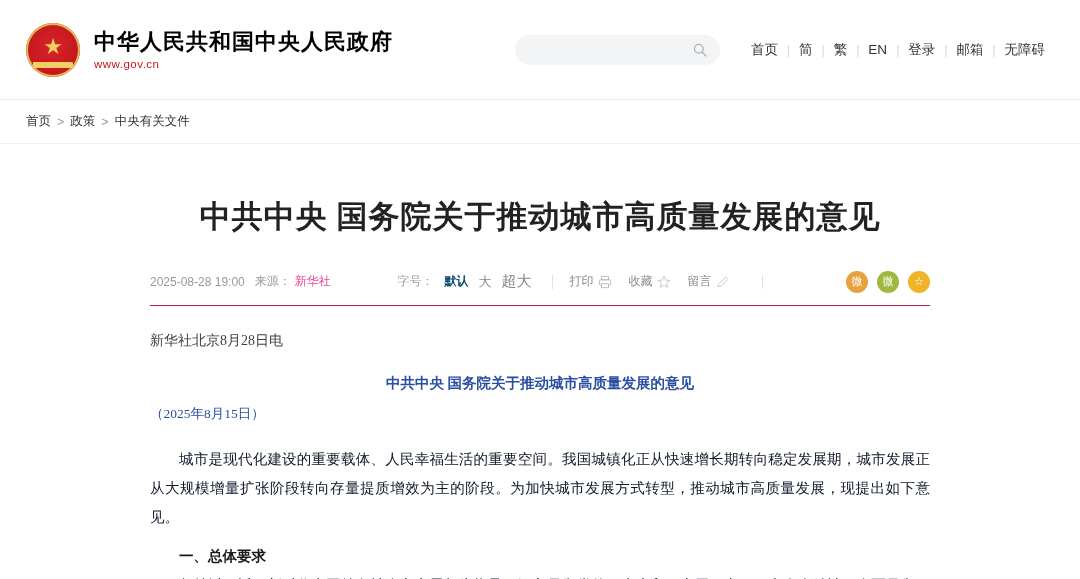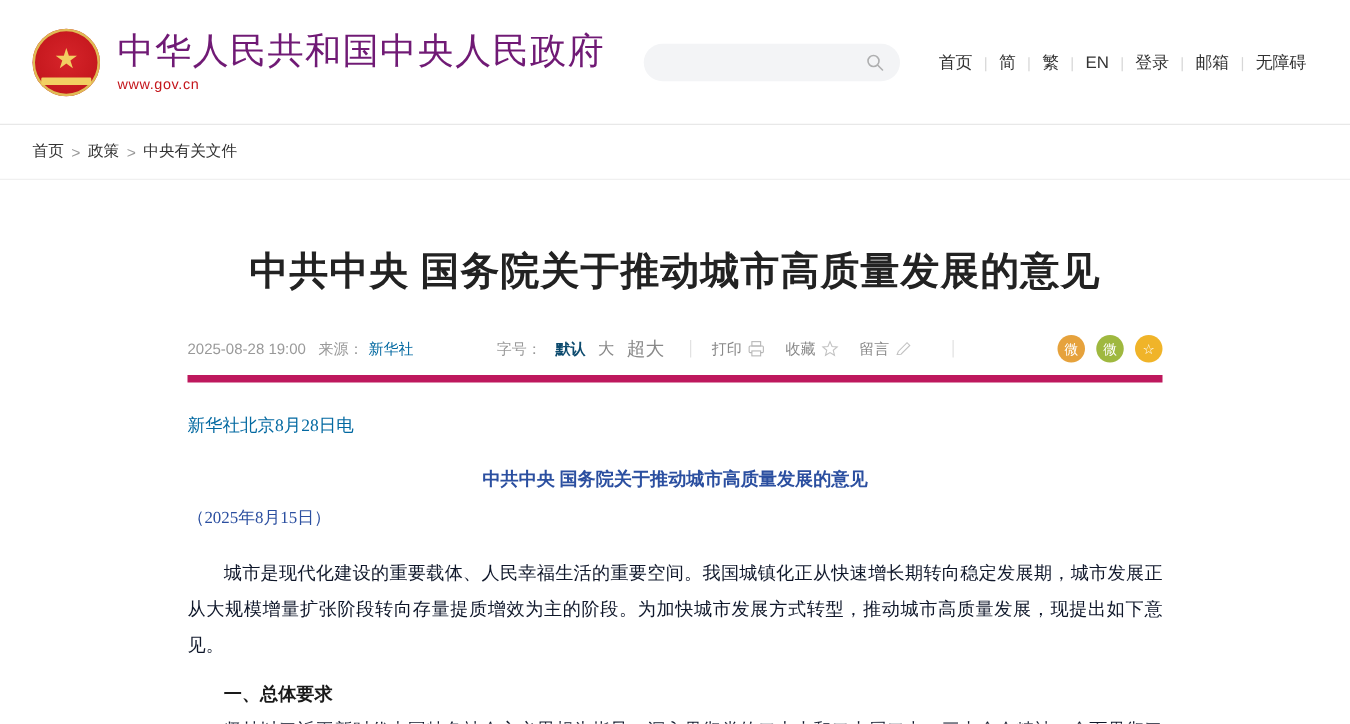--- a/index.html
+++ b/index.html
@@ -50,23 +50,23 @@
     position: absolute;
     left: 13%;
     right: 13%;
     bottom: 9px;
     height: 6px;
     background: #f2cf62;
     border-radius: 1px;
   }
   .logo-text-wrap { display: flex; flex-direction: column; justify-content: center; }
   .gov-title {
-    color: #701a75;
-    font-size: 29px;
-    font-weight: normal;
+    color: #000000;
+    font-size: 22px;
+    font-weight: bold;
     letter-spacing: 1px;
     line-height: 1.15;
     font-family: "Liberation Serif", serif;
   }
   .gov-url {
     color: #c4161c;
     font-size: 11.5px;
     letter-spacing: 0.5px;
     margin-top: 4px;
   }
@@ -141,27 +141,27 @@
     color: #222;
     letter-spacing: 1px;
     margin-top: 52px;
     margin-bottom: 34px;
   }
   .meta-bar {
     display: flex;
     align-items: center;
     font-size: 12px;
     color: #888;
-    border-bottom: 6px solid #be185d;
+    border-bottom: 1px solid #be185d;
     padding-bottom: 14px;
     height: 34px;
     justify-content: flex-end;
   }
   .meta-left { color: #999; }
-  .meta-source-name { color: #0369a1; margin-left: 4px; }
+  .meta-source-name { color: #ec4899; margin-left: 4px; }
   .meta-center {
     margin-left: auto;
     display: flex;
     align-items: center;
     gap: 0;
   }
   .fs-label { color: #999; margin-right: 6px; }
   .fs-opt { color: #888; padding: 0 5px; }
   .fs-opt.active { color: #0c4a6e; font-weight: bold; }
   .fs-opt.big { font-size: 13px; }
@@ -189,21 +189,21 @@
     font-size: 11px; color: #fff;
   }
   .social.weibo { background: #e6a23c; }
   .social.wechat { background: #9fb83f; }
   .social.qzone { background: #f0b429; }
 
   
   .body-text { padding-top: 26px; }
   .dateline {
     font-size: 14px;
-    color: #0369a1;
+    color: #404040;
     margin-bottom: 24px;
     font-family: "Liberation Serif", serif;
   }
   .inner-title {
     text-align: center;
     color: #2b4fa0;
     font-size: 14.5px;
     font-weight: bold;
     font-family: "Liberation Serif", serif;
     margin-bottom: 12px;

